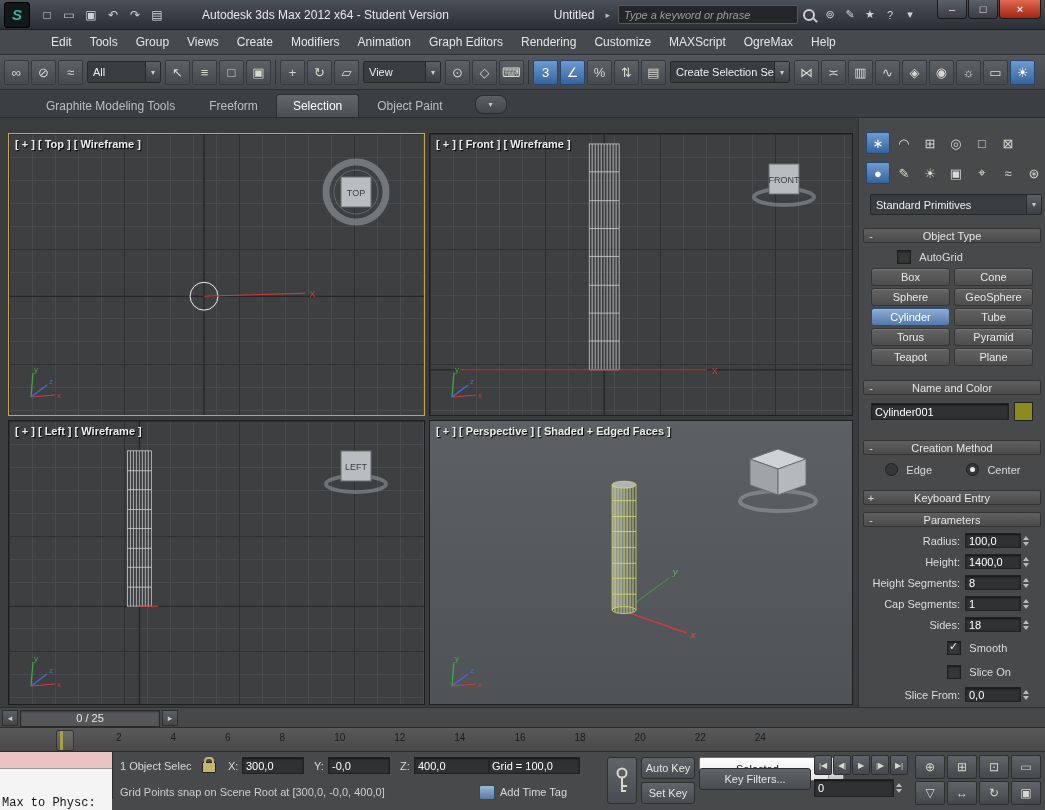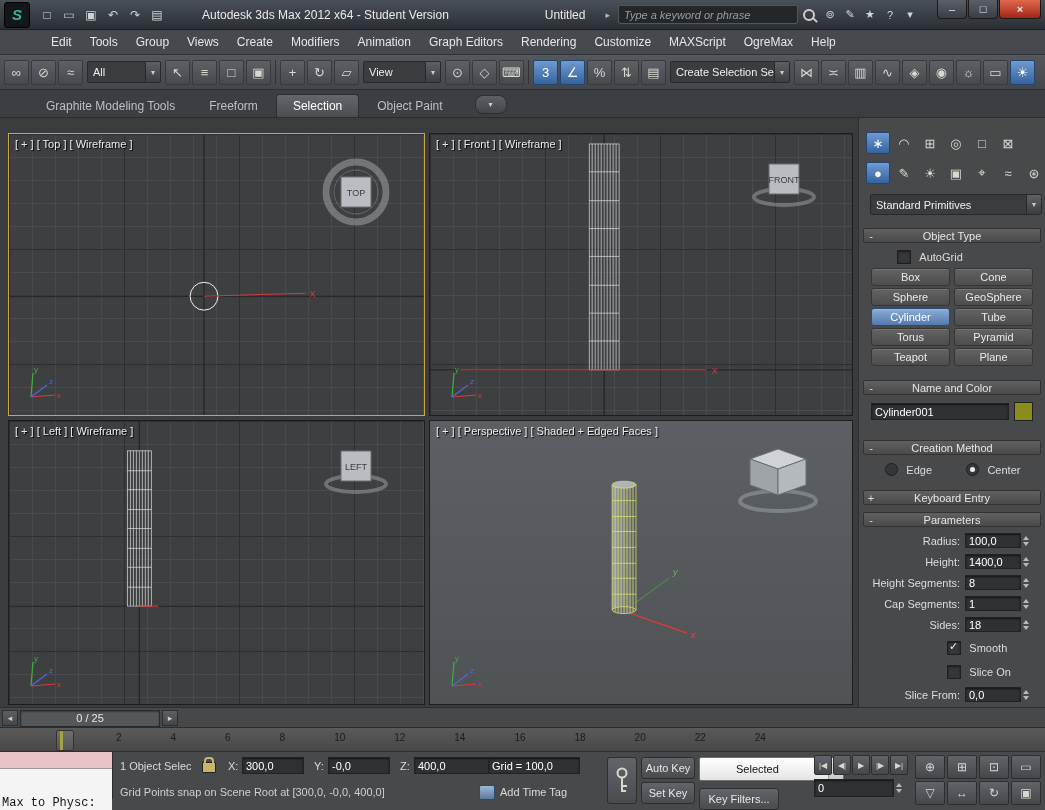--- a/index.html
+++ b/index.html
@@ -8,21 +8,21 @@
 
   
   .titlebar{position:absolute;left:0;top:0;width:1045px;height:30px;
     background:linear-gradient(#4a5058,#2b2f34);border-bottom:1px solid #1b1d1f;
     display:flex;align-items:center;padding:0 4px;box-sizing:border-box;}
   .applogo{width:24px;height:24px;background:#14171a;border:1px solid #000;border-radius:3px;
     color:#35b79e;font-weight:bold;font-style:italic;font-size:15px;display:flex;align-items:center;justify-content:center;margin-right:6px;}
   .qa-btn{width:20px;height:20px;background:transparent;border:none;color:#cfd3d6;font-size:12px;
     display:flex;align-items:center;justify-content:center;margin:0 1px;cursor:default;}
   .titletext{margin-left:34px;color:#e9e9e9;white-space:nowrap;}
-  .doclabel{color:#e9e9e9;margin-right:20px;white-space:nowrap;}
+  .doclabel{color:#e9e9e9;margin-right:11px;white-space:nowrap;}
   .doccaret{color:#b9b9b9;font-size:9px;margin-right:8px;}
   .searchbox{width:168px;height:17px;background:#24272a;border:1px solid #555;border-radius:2px;
     color:#e8e8e8;font-style:italic;font-size:11px;padding:0 5px;outline:none;}
   .searchbox::placeholder{color:#9a9da0;font-style:italic;}
   .mag{width:8px;height:8px;border:2px solid #cfcfcf;border-radius:50%;position:relative;margin:0 5px;}
   .mag::after{content:"";position:absolute;width:6px;height:2px;background:#cfcfcf;transform:rotate(45deg);right:-5px;bottom:-2px;}
   .info-ic{width:18px;height:18px;border:none;background:transparent;color:#cfd3d6;font-size:11px;
     display:flex;align-items:center;justify-content:center;margin:0 1px;}
   .winbtns{display:flex;margin-left:16px;align-self:flex-start;}
   .winbtn{width:30px;height:19px;border:1px solid #1a1a1a;border-top:none;border-radius:0 0 4px 4px;
@@ -63,21 +63,21 @@
   .viewport.activevp{border:1px solid #caa64a;}
   .vp-grid{position:absolute;inset:0;background-color:#3d3f41;
     background-image:
       linear-gradient(to right,#2e2f31 1px,transparent 1px),
       linear-gradient(to bottom,#2e2f31 1px,transparent 1px),
       linear-gradient(to right,#494b4e 1px,transparent 1px),
       linear-gradient(to bottom,#494b4e 1px,transparent 1px);
     background-size:115px 115px,115px 115px,23px 23px,23px 23px;}
   .vp-persp-bg{position:absolute;inset:0;background:linear-gradient(#5c5f63,#505356);}
   .vp-svg{position:absolute;inset:0;pointer-events:none;}
-  .vp-label{position:absolute;left:6px;top:4px;font-size:11px;color:#ececec;text-shadow:1px 1px 1px #000;white-space:nowrap;}
+  .vp-label{position:absolute;left:6px;top:4px;font-size:11px;color:#ececec;text-shadow:1px 1px 1px #000;white-space:nowrap;font-weight:bold;}
   .vp-cube{position:absolute;right:26px;top:16px;}
   .vp-tripod{position:absolute;left:12px;bottom:8px;}
   .cube-ring{fill:none;stroke:#8f9498;stroke-width:7;opacity:.65;}
   .cube-ring2{fill:none;stroke:#6f7477;stroke-width:1;opacity:.8;}
   .cube-face{fill:#b9bdc1;stroke:#6a6e72;}
   .cube-text{fill:#3a3d40;font-size:9px;text-anchor:middle;font-family:"Liberation Sans",sans-serif;}
 
   
   .cmd-panel{position:absolute;left:858px;top:118px;width:187px;height:633px;background:#48494b;
     border-left:1px solid #2e2f31;box-sizing:border-box;}
@@ -650,21 +650,21 @@
         <line x1="8" y1="20" x2="13" y2="20" stroke="#d8d8c8" stroke-width="2"></line>
         <line x1="8" y1="25" x2="12" y2="25" stroke="#d8d8c8" stroke-width="2"></line>
       </svg>
     </button>
     <button class="st-btn" style="left:641px;top:5px;width:54px;height:22px">Auto Key</button>
     <button class="st-btn" style="left:641px;top:30px;width:54px;height:22px">Set Key</button>
     <div class="light-dd" style="left:699px;top:5px;width:112px;height:22px">
       <span class="cv">Selected</span>
       <span class="dd-caret">▾</span>
     </div>
-    <button class="st-btn" style="left:699px;top:36px;width:80px;height:22px">Key Filters...</button>
+    <button class="st-btn" style="left:699px;top:16px;width:112px;height:22px">Key Filters...</button>
 
     <div class="transport" style="left:814px;top:3px">
 
     <button class="tr-btn">|◀</button>
         <button class="tr-btn">◀|</button>
         <button class="tr-btn">▶</button>
         <button class="tr-btn">|▶</button>
         <button class="tr-btn">▶|</button>
       </div>
     <div style="position:absolute;left:814px;top:27px;display:flex;align-items:center">

